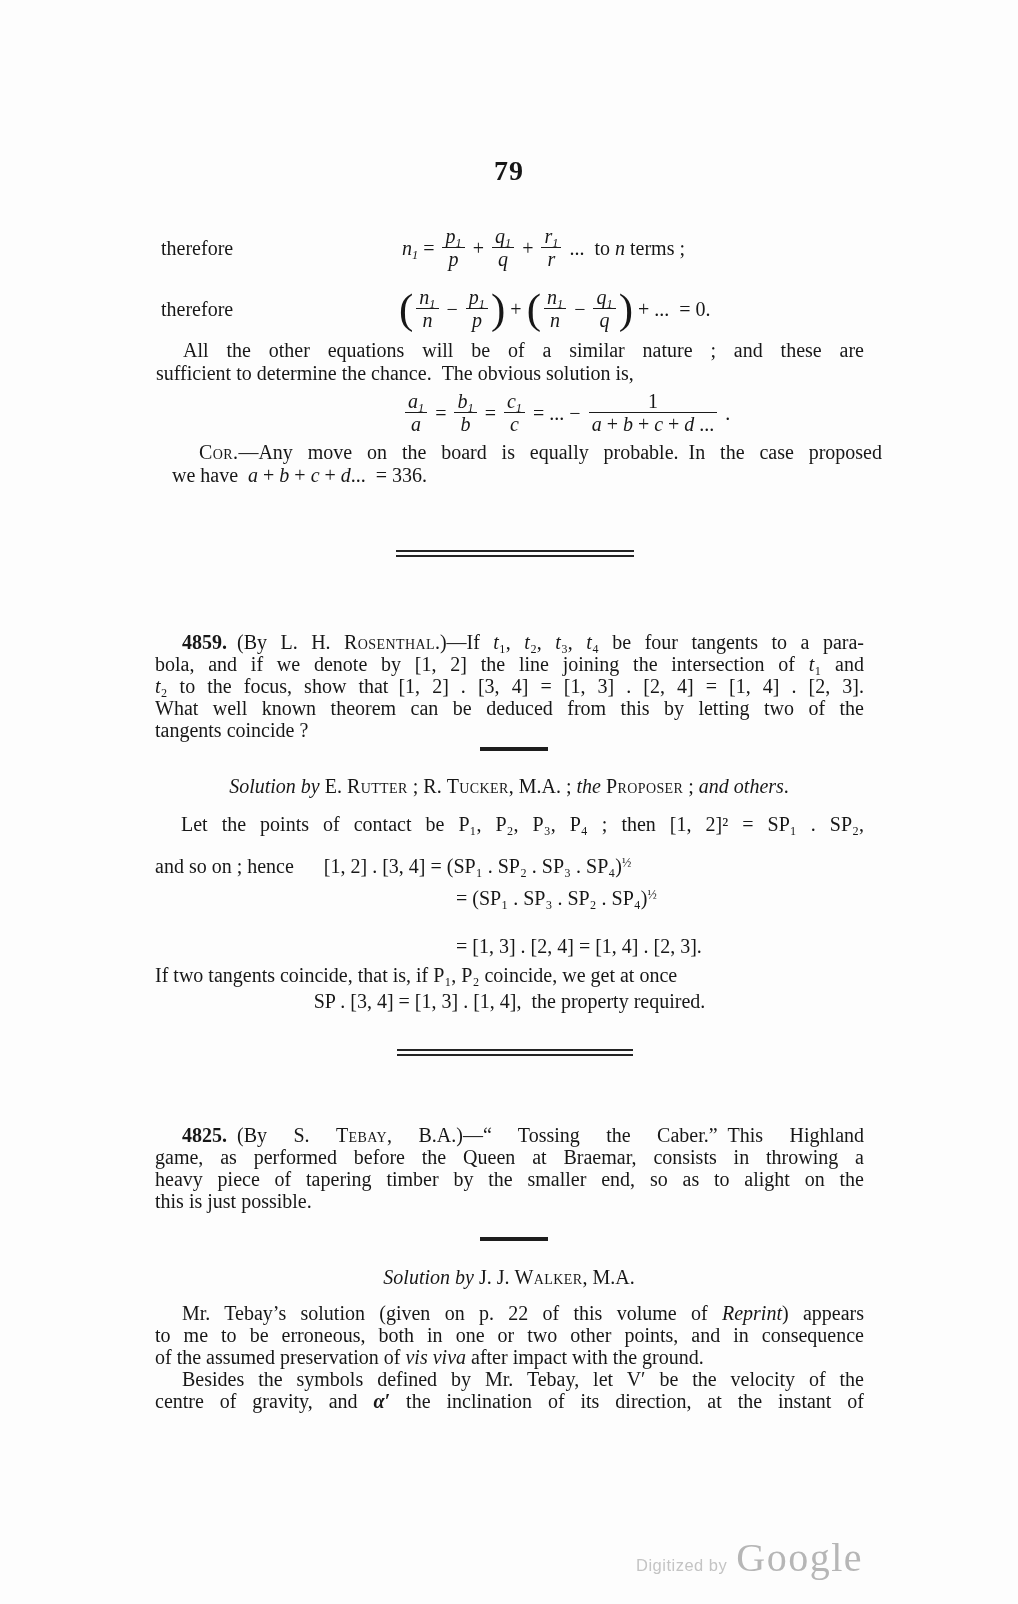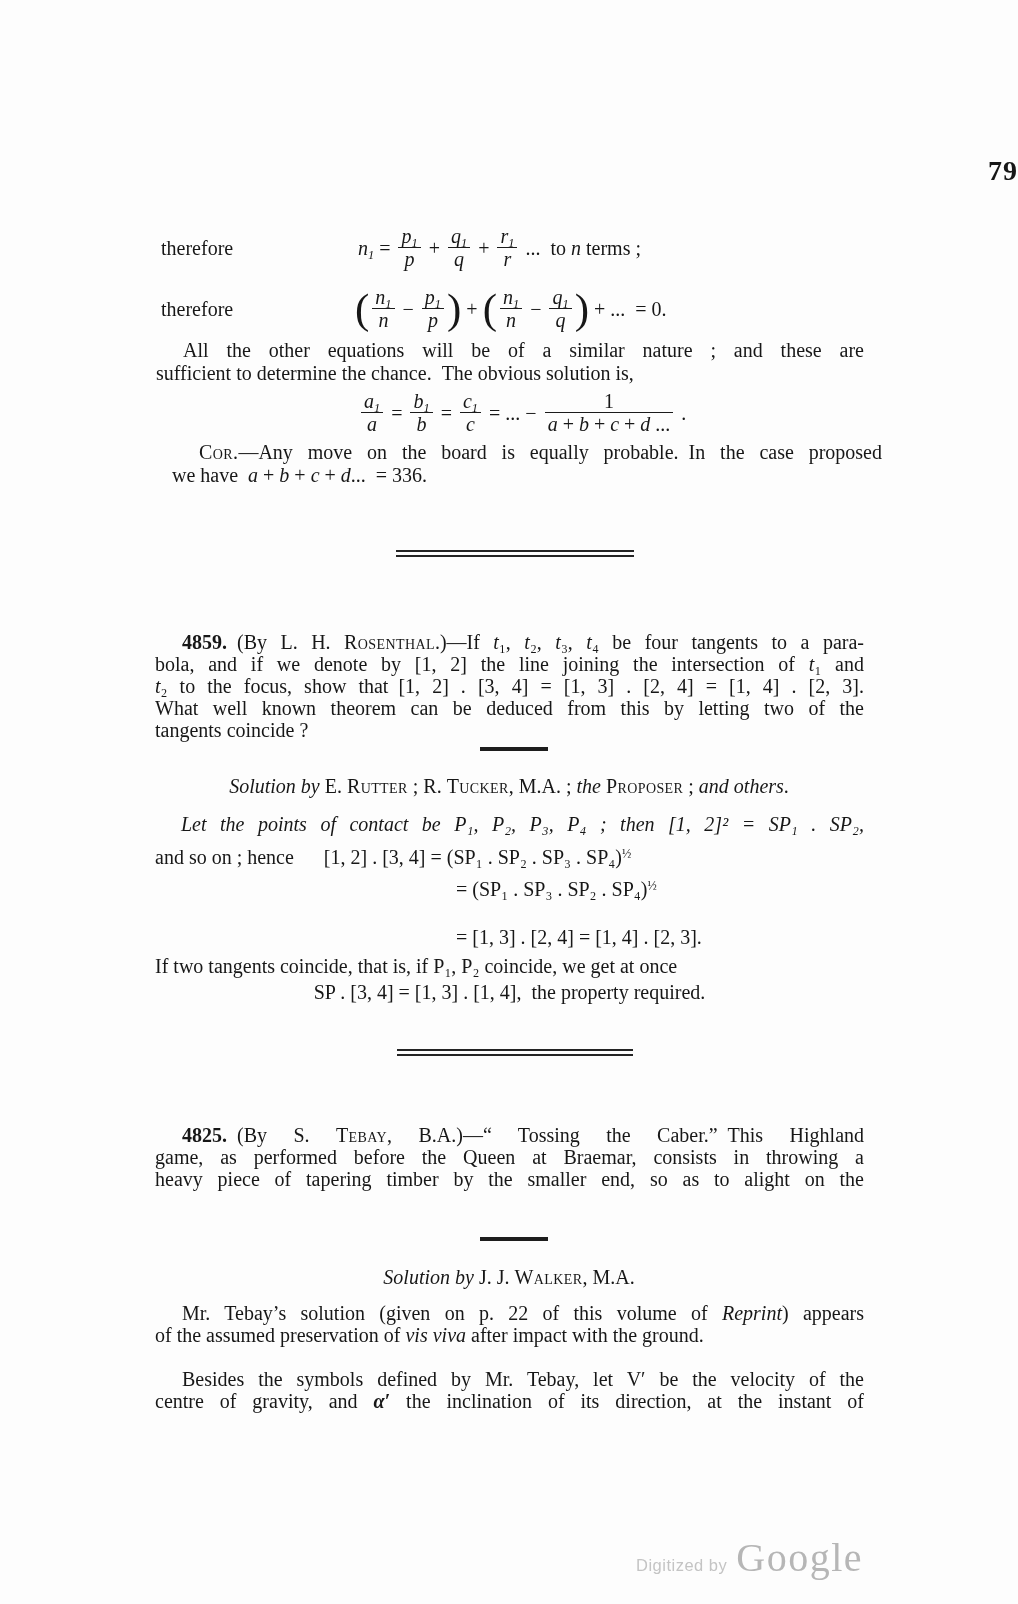--- a/index.html
+++ b/index.html
@@ -15,45 +15,45 @@
   .indent-first .tline:first-child{text-indent:27px;}
   .justify-all .tline.tlast{text-align-last:justify;}
   
   .seg-i{font-style:italic;}
   .seg-b{font-weight:bold;}
   .seg-sc{font-variant:small-caps;letter-spacing:0.4px;}
   .seg-bi{font-weight:bold;font-style:italic;}
   sub{font-size:62%;vertical-align:-0.32em;line-height:0;}
   sup{font-size:62%;vertical-align:0.5em;line-height:0;}
   
-  .eq{white-space:nowrap;}
+  .eq{white-space:nowrap;margin-left:44px;}
   .frac{display:inline-block;vertical-align:middle;text-align:center;margin:0 3px;transform:translateY(-3px);}
   .frac .num{display:block;line-height:20px;padding:0 3px 1px;}
   .frac .den{display:block;line-height:20px;border-top:1.5px solid #1b1b1b;padding:1px 3px 0;}
   .bigp{font-size:215%;font-weight:300;vertical-align:middle;line-height:1;display:inline-block;transform:translateY(-3px);}
   .it{font-style:italic;}
   
-  #pageno{top:155px;left:0;width:1018px;text-align:right;font-size:28px;font-weight:bold;letter-spacing:1px;}
+  #pageno{top:155px;left:0;width:1018px;text-align:center;font-size:28px;font-weight:bold;letter-spacing:1px;}
   #trow1{top:220px;left:155px;width:709px;height:58px;}
   #trow1 .lbl{position:absolute;left:6px;top:17px;}
   #trow1 .eq{position:absolute;left:203px;top:0;line-height:56px;}
   #trow2{top:278px;left:155px;width:709px;height:62px;}
   #trow2 .lbl{position:absolute;left:6px;top:20px;}
   #trow2 .eq{position:absolute;left:200px;top:0;line-height:62px;}
   #psim{top:339px;left:156px;width:708px;line-height:22.5px;}
   #eqsol{top:386px;left:358px;line-height:54px;}
   #pcor{top:441px;left:172px;width:710px;line-height:22.5px;}
   .double-rule{height:7px;border-top:2px solid #242424;border-bottom:2px solid #242424;box-sizing:border-box;}
   #div1{top:550px;left:396px;width:238px;}
   #p4859{top:631px;left:155px;width:709px;line-height:22px;}
   .short-rule{height:4px;background:#1d1d1d;}
   #div2{top:747px;left:480px;width:68px;}
   #solby1{top:775px;left:0;width:1018px;text-align:center;}
   #sol1{top:812px;left:155px;width:709px;}
-  .line-contact{line-height:24px;margin-bottom:9px;text-align:justify;text-align-last:justify;text-indent:26px;font-style:italic;}
+  .line-contact{line-height:24px;margin-bottom:18px;text-align:justify;text-align-last:justify;text-indent:26px;}
   .line-hence{line-height:24px;margin-bottom:8px;}
   .line-eqb{margin-left:301px;line-height:24px;margin-bottom:24px;}
   .line-eqc{margin-left:301px;line-height:24px;margin-bottom:5px;}
   .line-coincide{line-height:24px;margin-bottom:2px;}
   .line-result{text-align:center;line-height:24px;}
   #div3{top:1049px;left:397px;width:236px;}
   #p4825{top:1124px;left:155px;width:709px;line-height:22px;}
   #div4{top:1237px;left:480px;width:68px;}
   #solby2{top:1266px;left:0;width:1018px;text-align:center;}
   #wp1{top:1302px;left:155px;width:709px;line-height:22px;}
@@ -113,28 +113,30 @@
     <div class="line-coincide"><span>If two tangents coincide, that is, if P₁, P₂ coincide, we get at once</span></div>
     <div class="line-result"><span>SP . [3, 4] = [1, 3] . [1, 4], the property required.</span></div>
   </div>
 
   <div id="div3" class="abs double-rule"></div>
 
   <div id="p4825" class="abs indent-first">
       <div class="tline"><span class="seg-b">4825.</span><span> (By S. </span><span class="seg-sc">Tebay</span><span>, B.A.)—“ Tossing the Caber.” This Highland</span></div>
       <div class="tline"><span>game, as performed before the Queen at Braemar, consists in throwing a</span></div>
       <div class="tline"><span>heavy piece of tapering timber by the smaller end, so as to alight on the</span></div>
+      <div class="tline tlast"><span>this is just possible.</span></div>
     </div>
 
   <div id="div4" class="abs short-rule"></div>
 
   <div id="solby2" class="abs"><span class="seg-i">Solution by</span><span> J. J. </span><span class="seg-sc">Walker</span><span>, M.A.</span></div>
 
   <div id="wp1" class="abs indent-first">
       <div class="tline"><span>Mr. Tebay’s solution (given on p. 22 of this volume of </span><span class="seg-i">Reprint</span><span>) appears</span></div>
+      <div class="tline"><span>to me to be erroneous, both in one or two other points, and in consequence</span></div>
       <div class="tline tlast"><span>of the assumed preservation of </span><span class="seg-i">vis viva</span><span> after impact with the ground.</span></div>
     </div>
 
   <div id="wp2" class="abs indent-first justify-all">
       <div class="tline"><span>Besides the symbols defined by Mr. Tebay, let V′ be the velocity of the</span></div>
       <div class="tline tlast"><span>centre of gravity, and </span><span class="seg-bi">α′</span><span> the inclination of its direction, at the instant of</span></div>
     </div>
 
   <div id="wm" class="abs">
     <span class="dig">Digitized by</span>

